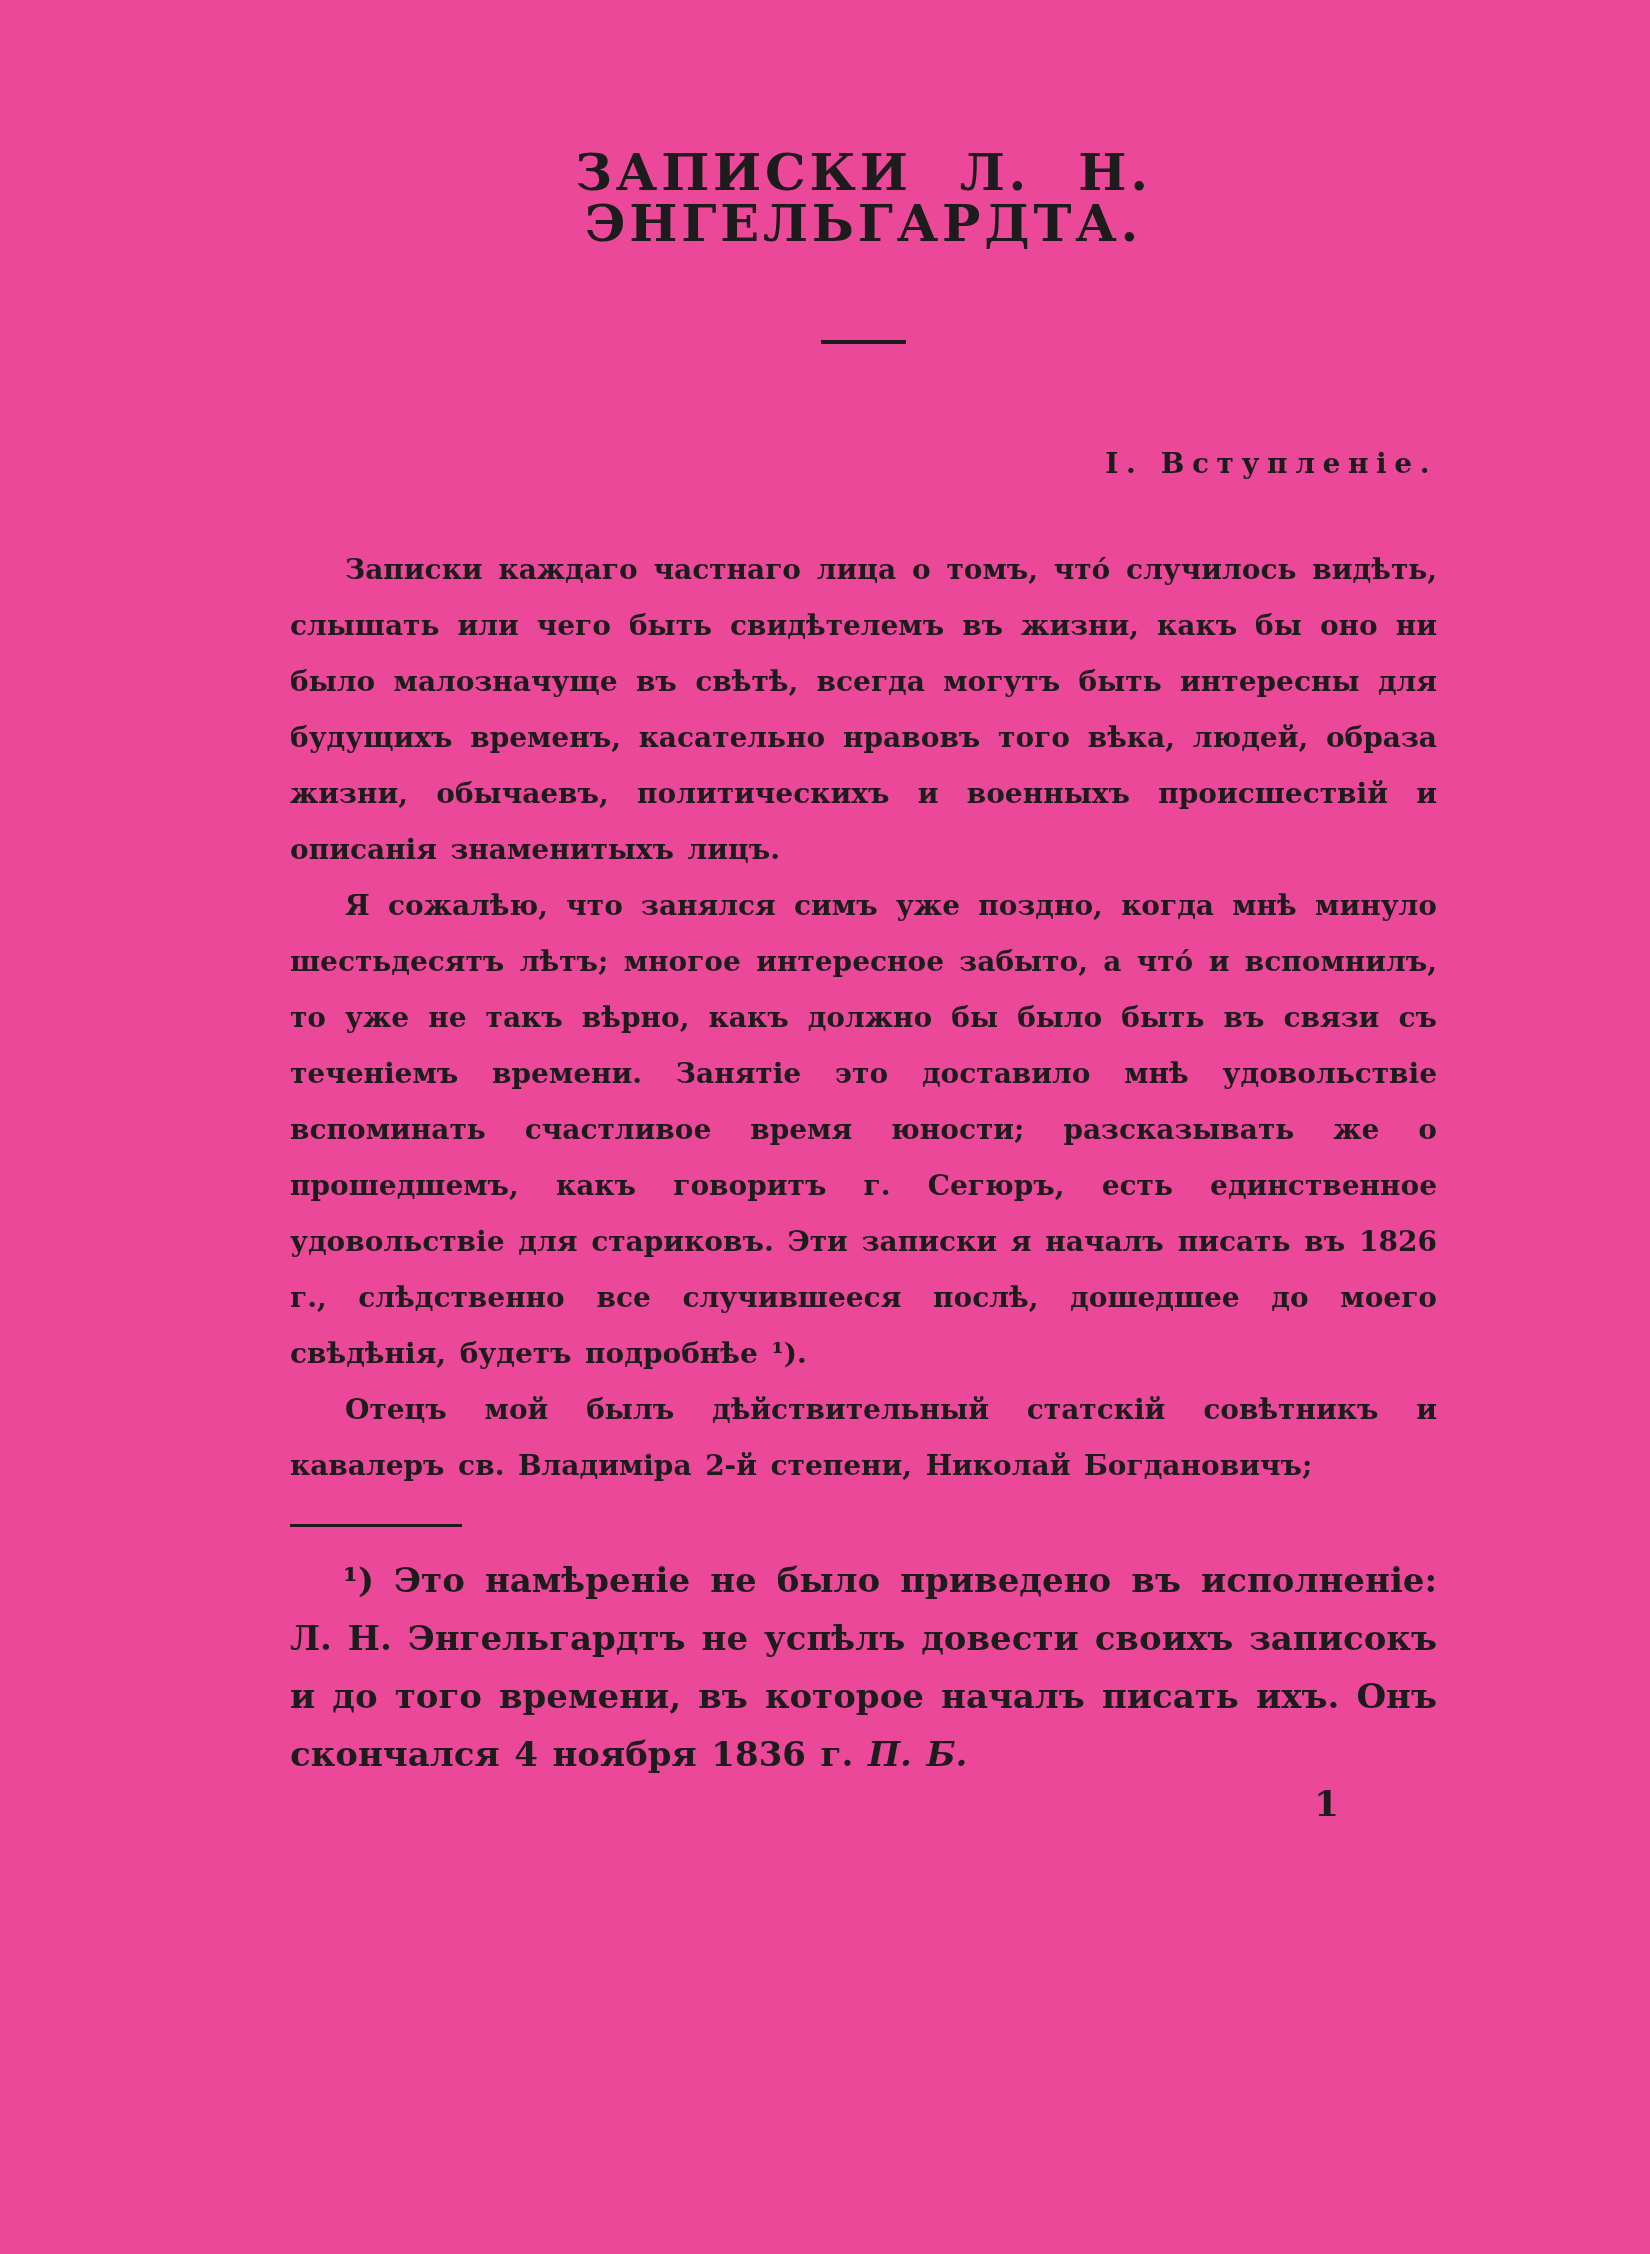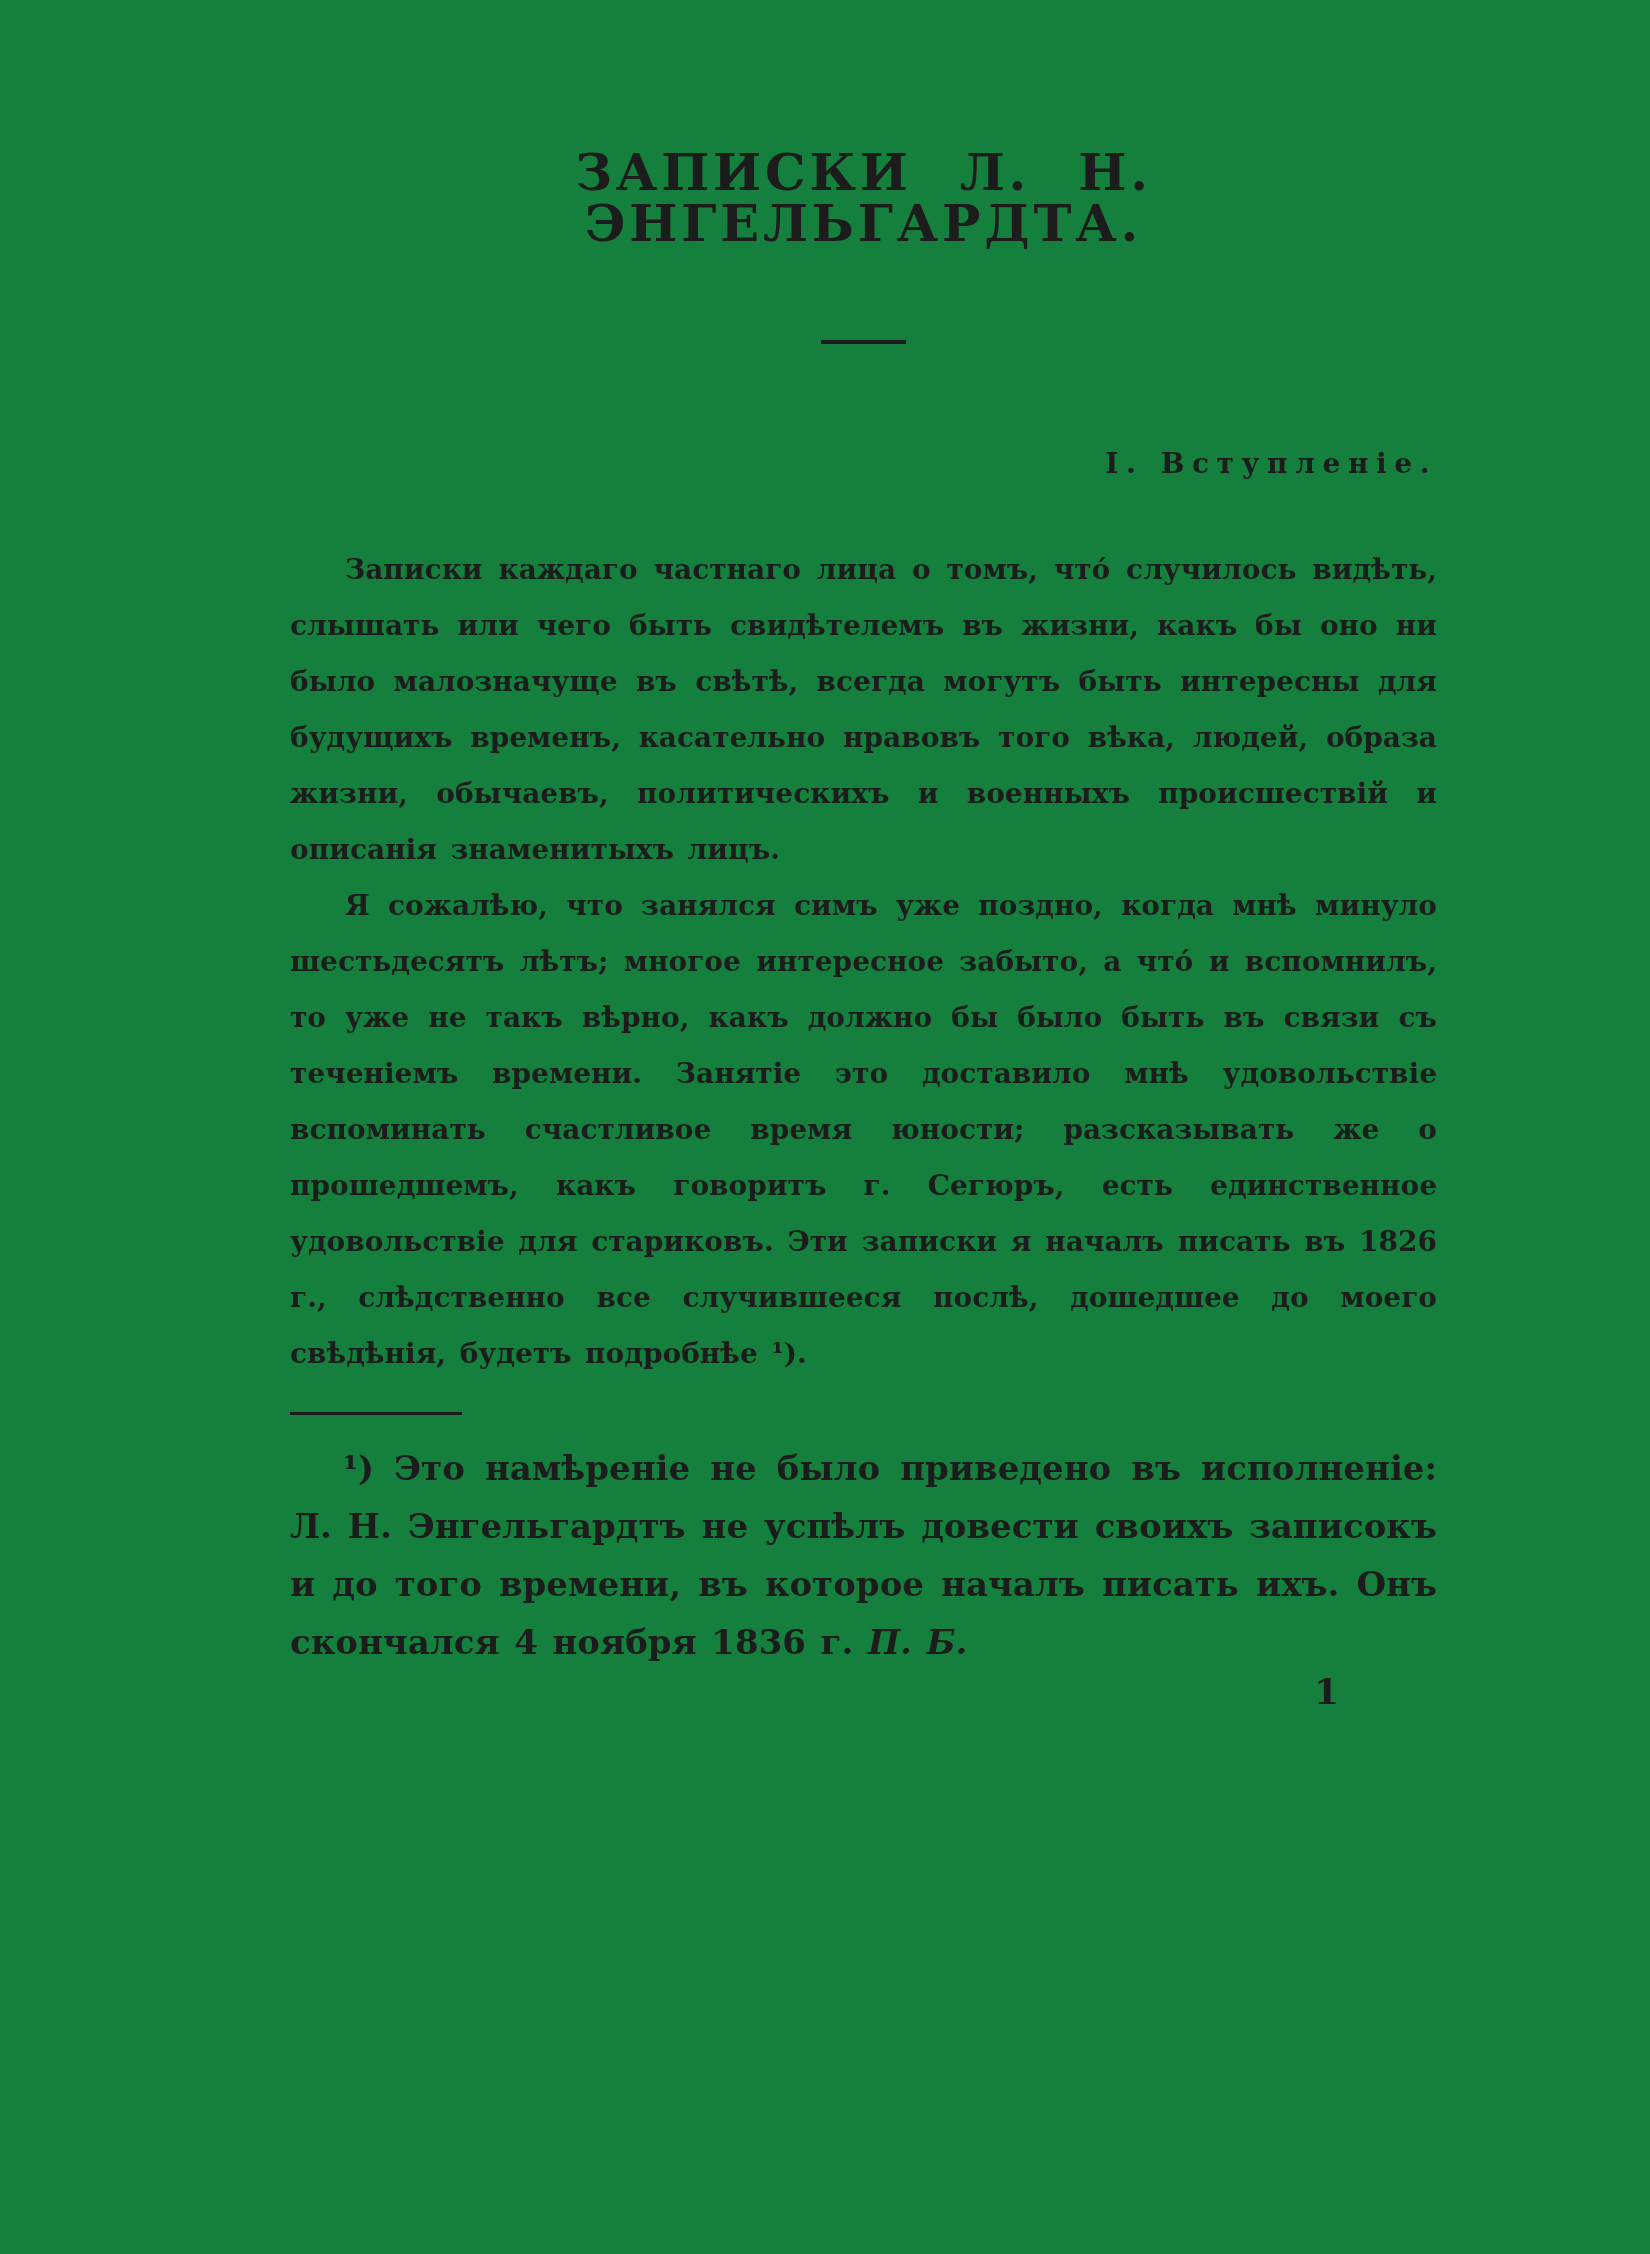--- a/index.html
+++ b/index.html
@@ -4,21 +4,21 @@
 <style>
   html, body {
     margin: 0;
     padding: 0;
     background: #ffffff;
   }
   .page {
     position: relative;
     width: 1650px;
     height: 2254px;
-    background: #15803d;
+    background: #ec4899;
     color: #1c1c1c;
     font-family: "DejaVu Serif", "Liberation Serif", serif;
     overflow: hidden;
   }
   .content {
     position: absolute;
     left: 290px;
     top: 0;
     width: 1147px;
   }
@@ -94,20 +94,21 @@
 
     <h1 class="title">ЗАПИСКИ Л. Н. ЭНГЕЛЬГАРДТА.</h1>
 
     <div class="title-rule"></div>
 
     <h2 class="heading">I. Вступленіе.</h2>
 
     <div class="body-block">
       <p class="body-par">Записки каждаго частнаго лица о томъ, что́ случилось видѣть, слышать или чего быть свидѣтелемъ въ жизни, какъ бы оно ни было малозначуще въ свѣтѣ, всегда могутъ быть интересны для будущихъ временъ, касательно нравовъ того вѣка, людей, образа жизни, обычаевъ, политическихъ и военныхъ происшествій и описанія знаменитыхъ лицъ.</p>
       <p class="body-par">Я сожалѣю, что занялся симъ уже поздно, когда мнѣ минуло шестьдесятъ лѣтъ; многое интересное забыто, а что́ и вспомнилъ, то уже не такъ вѣрно, какъ должно бы было быть въ связи съ теченіемъ времени. Занятіе это доставило мнѣ удовольствіе вспоминать счастливое время юности; разсказывать же о прошедшемъ, какъ говоритъ г. Сегюръ, есть единственное удовольствіе для стариковъ. Эти записки я началъ писать въ 1826 г., слѣдственно все случившееся послѣ, дошедшее до моего свѣдѣнія, будетъ подробнѣе ¹).</p>
+      <p class="body-par">Отецъ мой былъ дѣйствительный статскій совѣтникъ и кавалеръ св. Владиміра 2-й степени, Николай Богдановичъ;</p>
     </div>
 
     <div class="footnote-rule"></div>
 
     <p class="footnote">
       <span>¹) Это намѣреніе не было приведено въ исполненіе: Л. Н. Энгельгардтъ не успѣлъ довести своихъ записокъ и до того времени, въ которое началъ писать ихъ. Онъ скончался 4 ноября 1836 г.</span>
       <span class="sig">П. Б.</span>
     </p>
 
     <div class="page-number">1</div>

